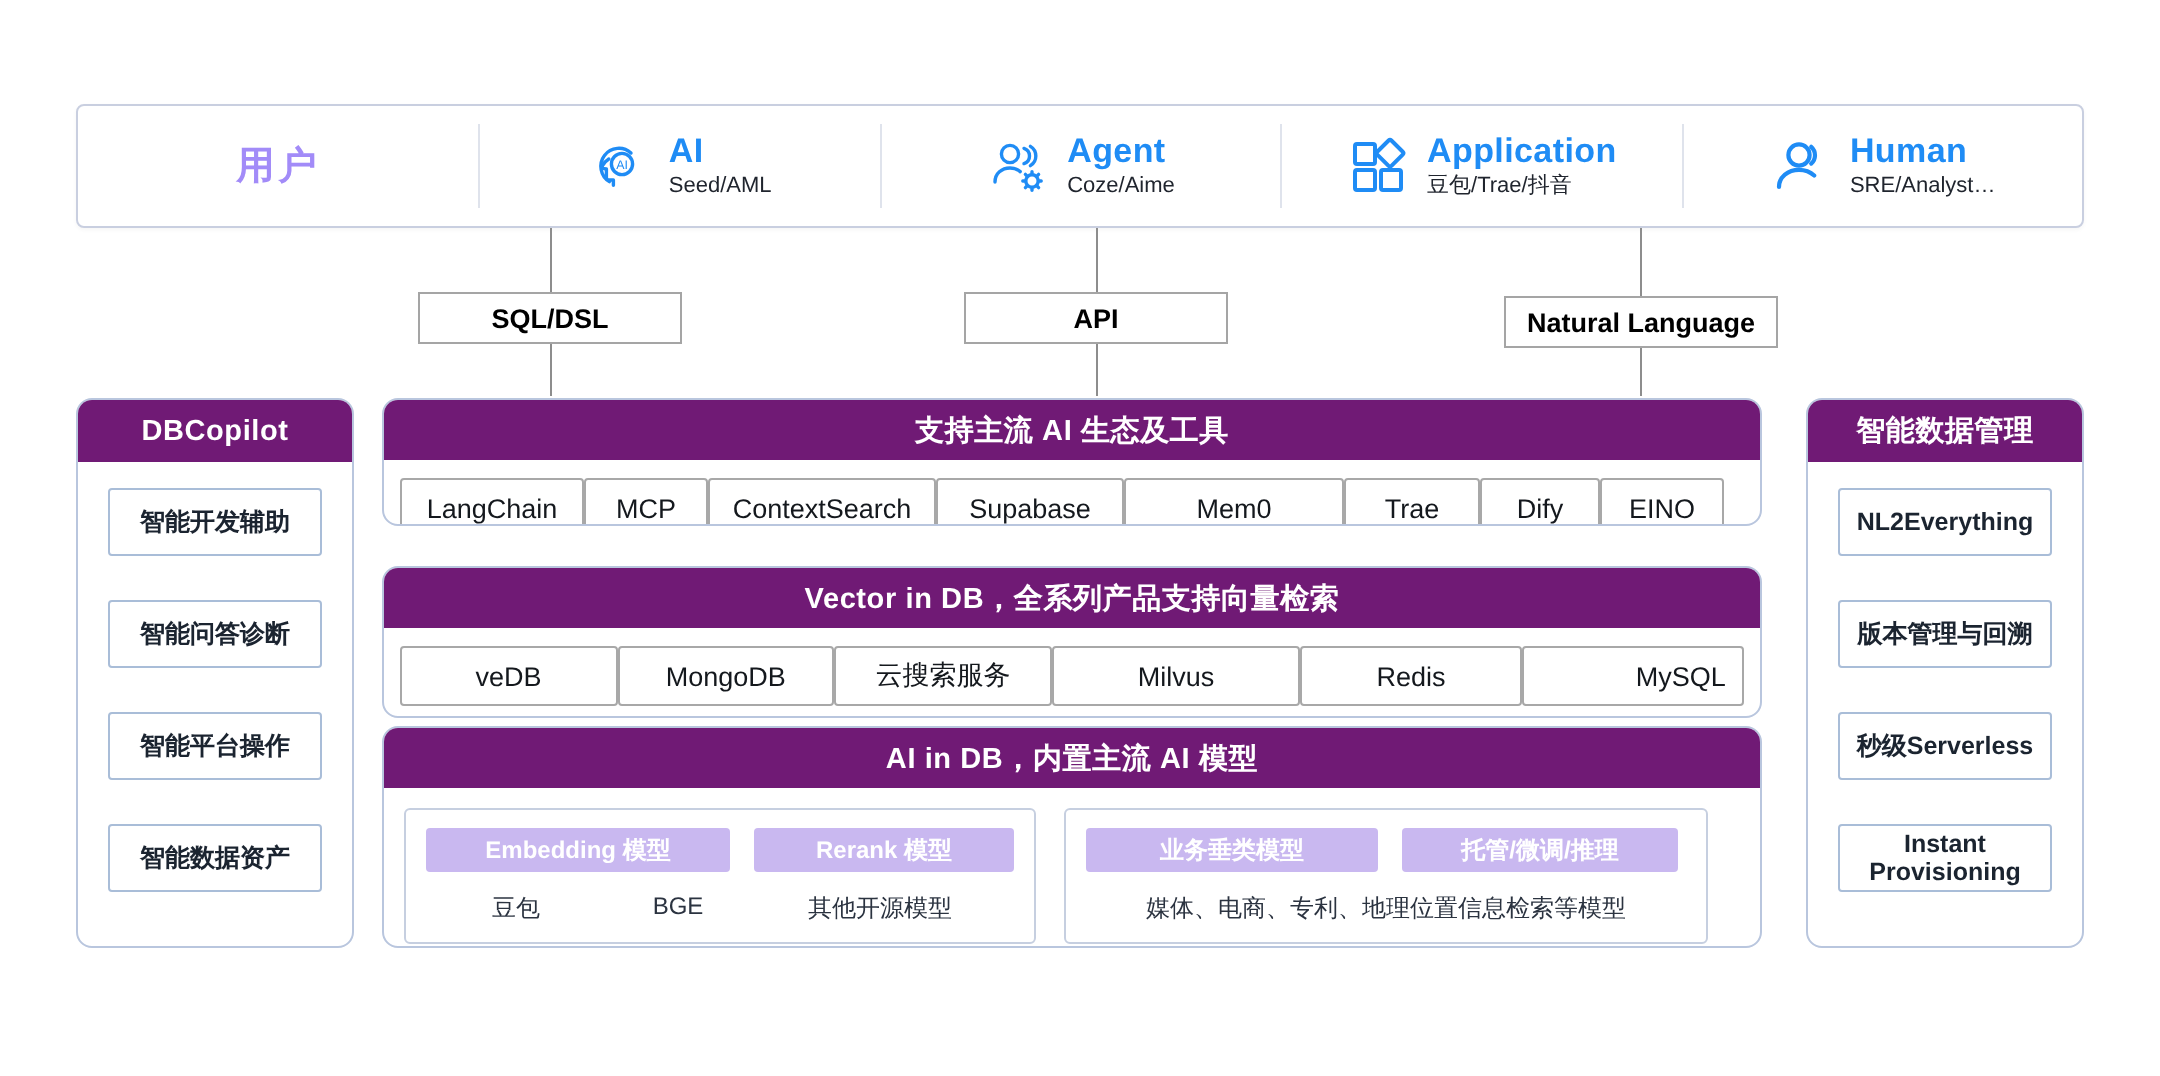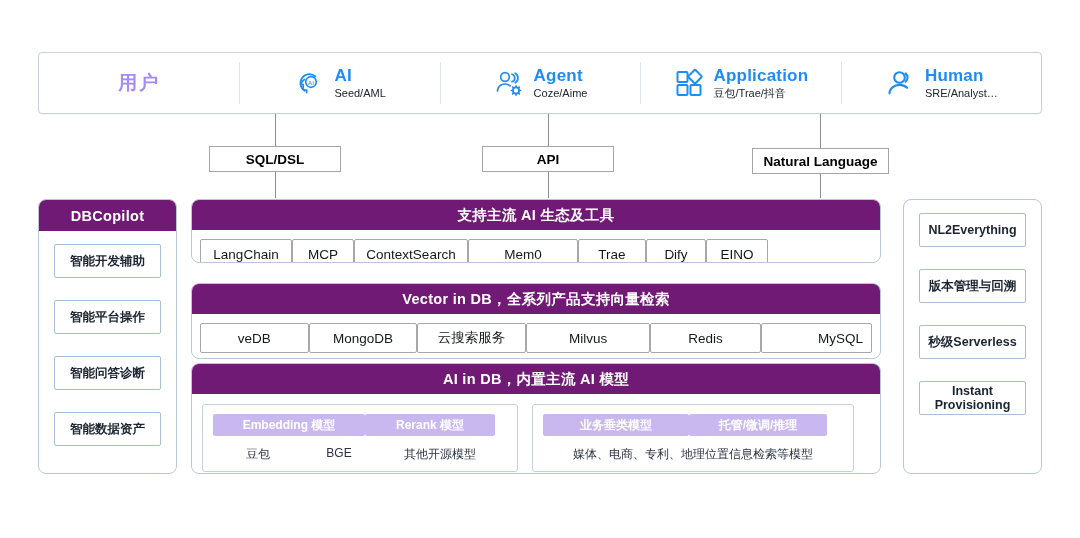--- a/index.html
+++ b/index.html
@@ -67,21 +67,21 @@
     display:flex;align-items:center;justify-content:center;
     font-size:13.5px;color:#14181d;box-sizing:border-box;white-space:nowrap;
   }
 
   
   .model-row{display:flex;padding:10px 10px 12px 10px;gap:14px;}
   .model-box{
     border:1px solid #c6cfe0;border-radius:3px;background:#fff;
     padding:9px 10px 8px 10px;box-sizing:border-box;
   }
-  .badge-row{display:flex;gap:0;}
+  .badge-row{display:flex;gap:12px;}
   .badge{
     height:22px;background:#c9b8f0;border-radius:2px;color:#ffffff;
     font-size:12px;font-weight:bold;display:flex;align-items:center;justify-content:center;
     box-sizing:border-box;padding:0 6px;white-space:nowrap;
   }
   .sub-row{display:flex;margin-top:10px;font-size:12px;color:#2b3340;}
   .sub-row.center{justify-content:center;}
   .sub-item{text-align:center;}
 </style>
 </head>
@@ -173,44 +173,47 @@
 
   <div class="panel" style="left:38px;top:199px;width:139px;height:275px;">
     <div class="panel-head side-head">
       <span>DBCopilot</span>
     </div>
     <div class="side-body">
       <div class="side-chip">
           <span>智能开发辅助</span>
         </div>
       <div class="side-chip">
+          <span>智能问答诊断</span>
+        </div>
+      <div class="side-chip">
           <span>智能平台操作</span>
-        </div>
-      <div class="side-chip">
-          <span>智能问答诊断</span>
         </div>
       <div class="side-chip">
           <span>智能数据资产</span>
         </div>
     </div>
   </div>
 
   <div class="panel" style="left:191px;top:199px;width:690px;height:64px;">
     <div class="panel-head mid-head">
       <span>支持主流 AI 生态及工具</span>
     </div>
     <div class="chip-row">
       <div class="chip" style="width:92px;">
           <span>LangChain</span>
         </div>
       <div class="chip" style="width:62px;">
           <span>MCP</span>
         </div>
       <div class="chip" style="width:114px;">
           <span>ContextSearch</span>
+        </div>
+      <div class="chip" style="width:94px;">
+          <span>Supabase</span>
         </div>
       <div class="chip" style="width:110px;">
           <span>Mem0</span>
         </div>
       <div class="chip" style="width:68px;">
           <span>Trae</span>
         </div>
       <div class="chip" style="width:60px;">
           <span>Dify</span>
         </div>
@@ -279,20 +282,23 @@
         </div>
         <div class="sub-row center">
           <span class="sub-item">媒体、电商、专利、地理位置信息检索等模型</span>
         </div>
       </div>
 
     </div>
   </div>
 
   <div class="panel" style="left:903px;top:199px;width:139px;height:275px;">
+    <div class="panel-head side-head">
+      <span>智能数据管理</span>
+    </div>
     <div class="side-body">
       <div class="side-chip">
           <span>NL2Everything</span>
         </div>
       <div class="side-chip">
           <span>版本管理与回溯</span>
         </div>
       <div class="side-chip">
           <span>秒级Serverless</span>
         </div>

